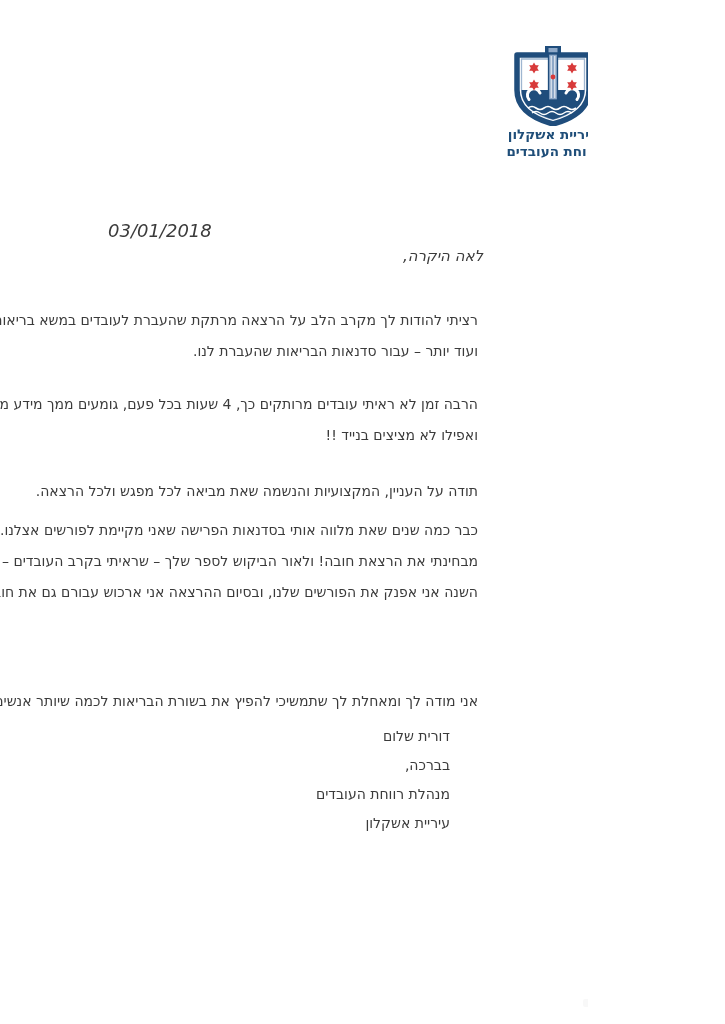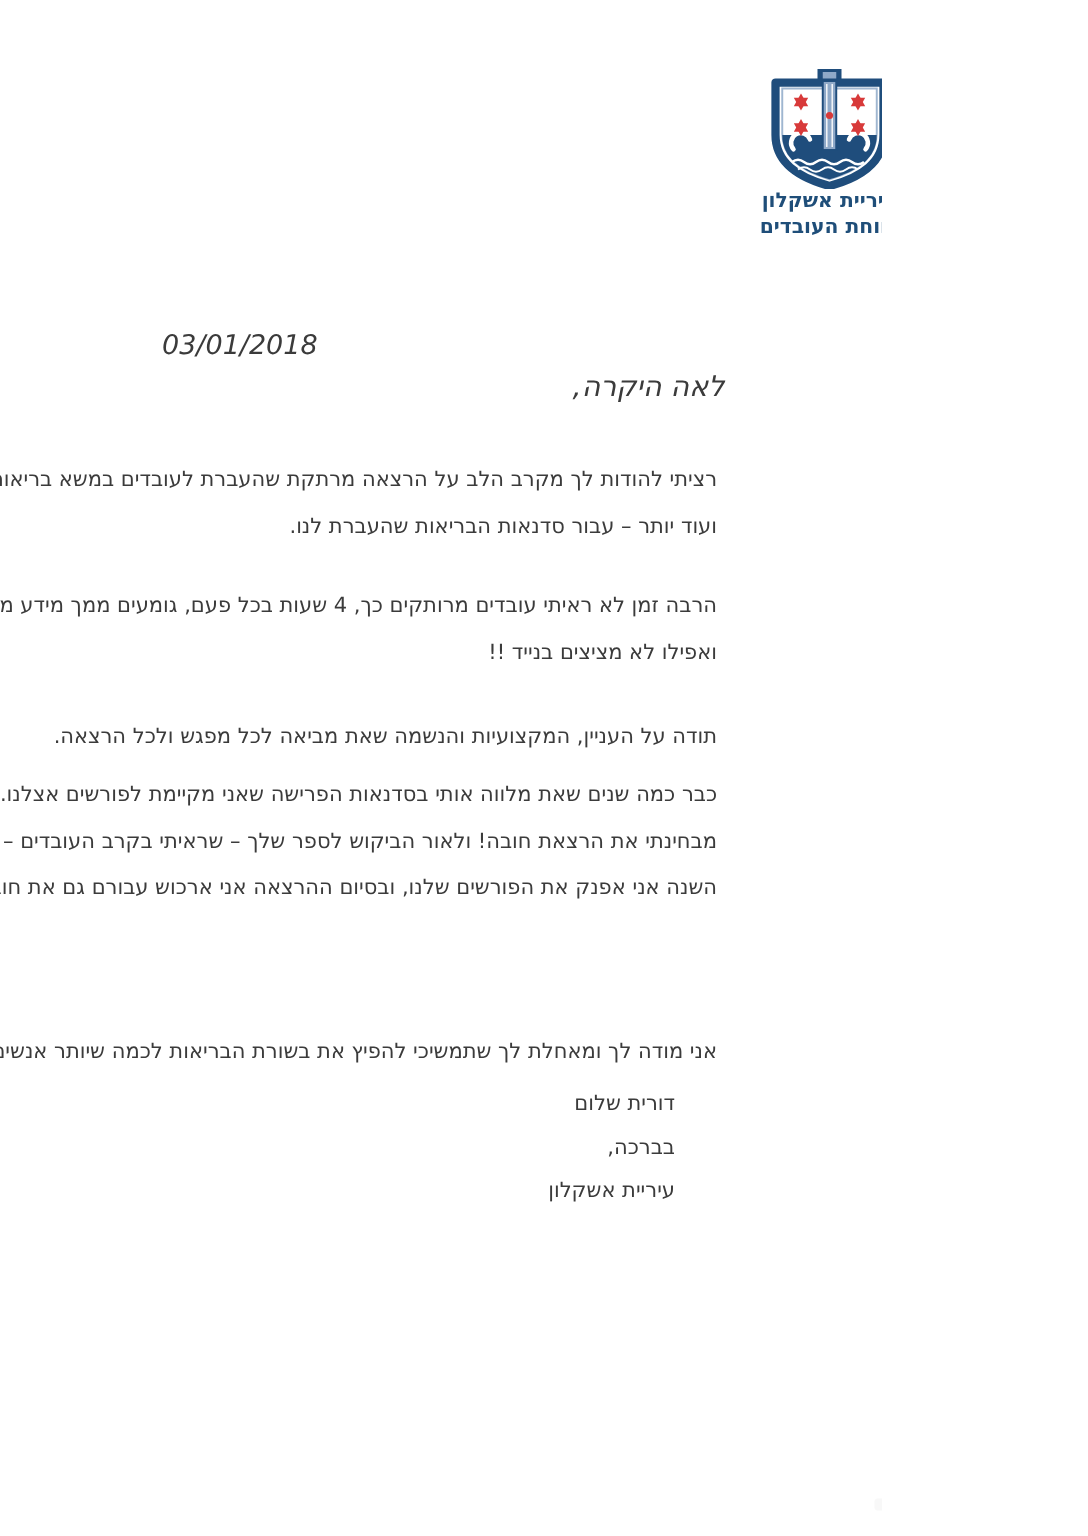--- a/index.html
+++ b/index.html
@@ -21,21 +21,21 @@
     direction:rtl;
   }
   
   .date{
     position:absolute;left:108px;top:220px;
     font-size:18px;font-style:italic;direction:ltr;
     white-space:nowrap;
   }
   .greeting{
     position:absolute;right:105px;top:247px;
-    font-size:19px;font-style:italic;direction:rtl;
+    font-size:15px;font-style:italic;direction:rtl;
     white-space:nowrap;
   }
   .para{
     position:absolute;right:110px;
     direction:rtl;
     font-size:14px;line-height:31px;
   }
   .para .line{white-space:nowrap;}
   .p1{top:305px;} .p2{top:389px;} .p3{top:476px;} .p4{top:515px;} .p5{top:686px;}
   .closing{
@@ -128,20 +128,21 @@
     <div class="line">השנה אני אפנק את הפורשים שלנו, ובסיום ההרצאה אני ארכוש עבורם גם את חובה שלך.</div>
   </div>
 
   <div class="para p5">
     <div class="line">אני מודה לך ומאחלת לך שתמשיכי להפיץ את בשורת הבריאות לכמה שיותר אנשים.</div>
   </div>
 
   <div class="closing">
     <div class="line">דורית שלום</div>
     <div class="line">בברכה,</div>
+    <div class="line">מנהלת רווחת העובדים</div>
     <div class="line">עיריית אשקלון</div>
   </div>
 
   <div class="artifact a1"></div>
   <div class="artifact a2"></div>
   <div class="artifact a3"></div>
   <div class="artifact a4"></div>
 
 </div>
 

